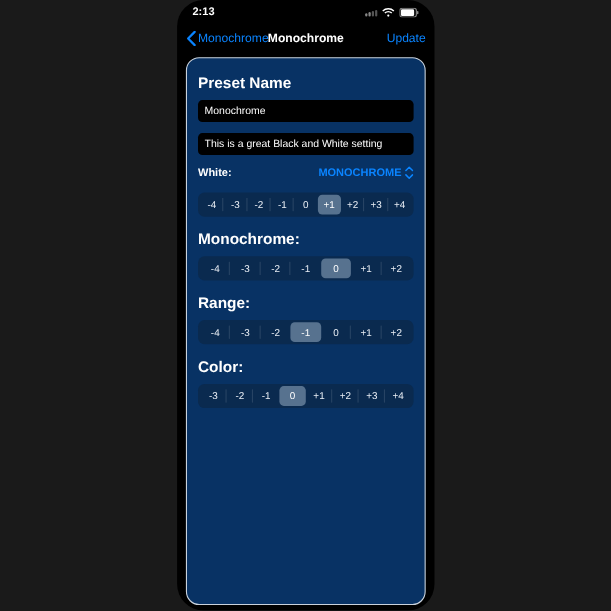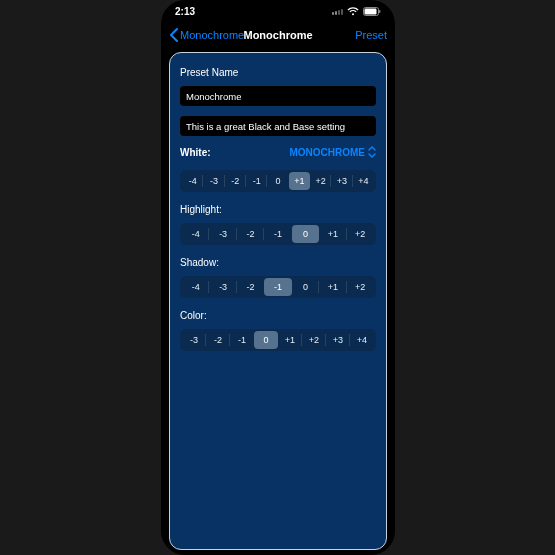--- a/index.html
+++ b/index.html
@@ -53,22 +53,22 @@
   .card-wrap { padding: 4px 8px 0 8px; }
   .card {
     background:#083264;
     border:1px solid #c9d2dc;
     border-radius: 12px;
     padding: 10px 10px 4px 10px;
     height: 498px;
     overflow: hidden;
   }
   .section-label {
-    font-size: 10px;
-    font-weight: 400;
+    font-size: 14px;
+    font-weight: 700;
     color: #fff;
     margin: 4px 0 8px 0;
   }
   .text-field {
     background:#000;
     border-radius:4px;
     height:20px;
     width:100%;
     color:#fff;
     font-size:9.5px;
@@ -152,33 +152,33 @@
     </div>
 
     <div class="navbar">
       <div class="back">
         <svg width="10" height="14" viewBox="0 0 10 14">
             <path d="M8 1L2 7l6 6" stroke="#0a84ff" stroke-width="2" fill="none" stroke-linecap="round" stroke-linejoin="round"></path>
           </svg>
         <span>Monochrome</span>
       </div>
       <div class="nav-title">Monochrome</div>
-      <div class="nav-action">Preset</div>
+      <div class="nav-action">Update</div>
     </div>
 
     <div class="card-wrap">
       <div class="card">
 
         <div class="section-label">Preset Name</div>
         <div class="text-field">
           <span class="field-val">Monochrome</span>
         </div>
 
         <div class="text-field">
-          <span class="field-val">This is a great Black and Base setting</span>
+          <span class="field-val">This is a great Black and White setting</span>
         </div>
 
         <div class="base-row">
           <span>White:</span>
           <span class="base-val">
             <span>MONOCHROME</span>
             <span class="updown">
               <svg width="8" height="12" viewBox="0 0 8 12">
                   <path d="M1 4l3-3 3 3M1 8l3 3 3-3" stroke="#0a84ff" stroke-width="1.4" fill="none" stroke-linecap="round" stroke-linejoin="round"></path>
                 </svg>
@@ -191,32 +191,32 @@
             <div class="opt">-3</div>
             <div class="opt">-2</div>
             <div class="opt">-1</div>
             <div class="opt presel">0</div>
             <div class="opt sel">+1</div>
             <div class="opt">+2</div>
             <div class="opt">+3</div>
             <div class="opt">+4</div>
           </div>
 
-        <div class="section-label">Highlight:</div>
+        <div class="section-label">Monochrome:</div>
         <div class="seg">
             <div class="opt">-4</div>
             <div class="opt">-3</div>
             <div class="opt">-2</div>
             <div class="opt presel">-1</div>
             <div class="opt sel">0</div>
             <div class="opt">+1</div>
             <div class="opt">+2</div>
           </div>
 
-        <div class="section-label">Shadow:</div>
+        <div class="section-label">Range:</div>
         <div class="seg">
             <div class="opt">-4</div>
             <div class="opt">-3</div>
             <div class="opt presel">-2</div>
             <div class="opt sel">-1</div>
             <div class="opt">0</div>
             <div class="opt">+1</div>
             <div class="opt">+2</div>
           </div>
 

